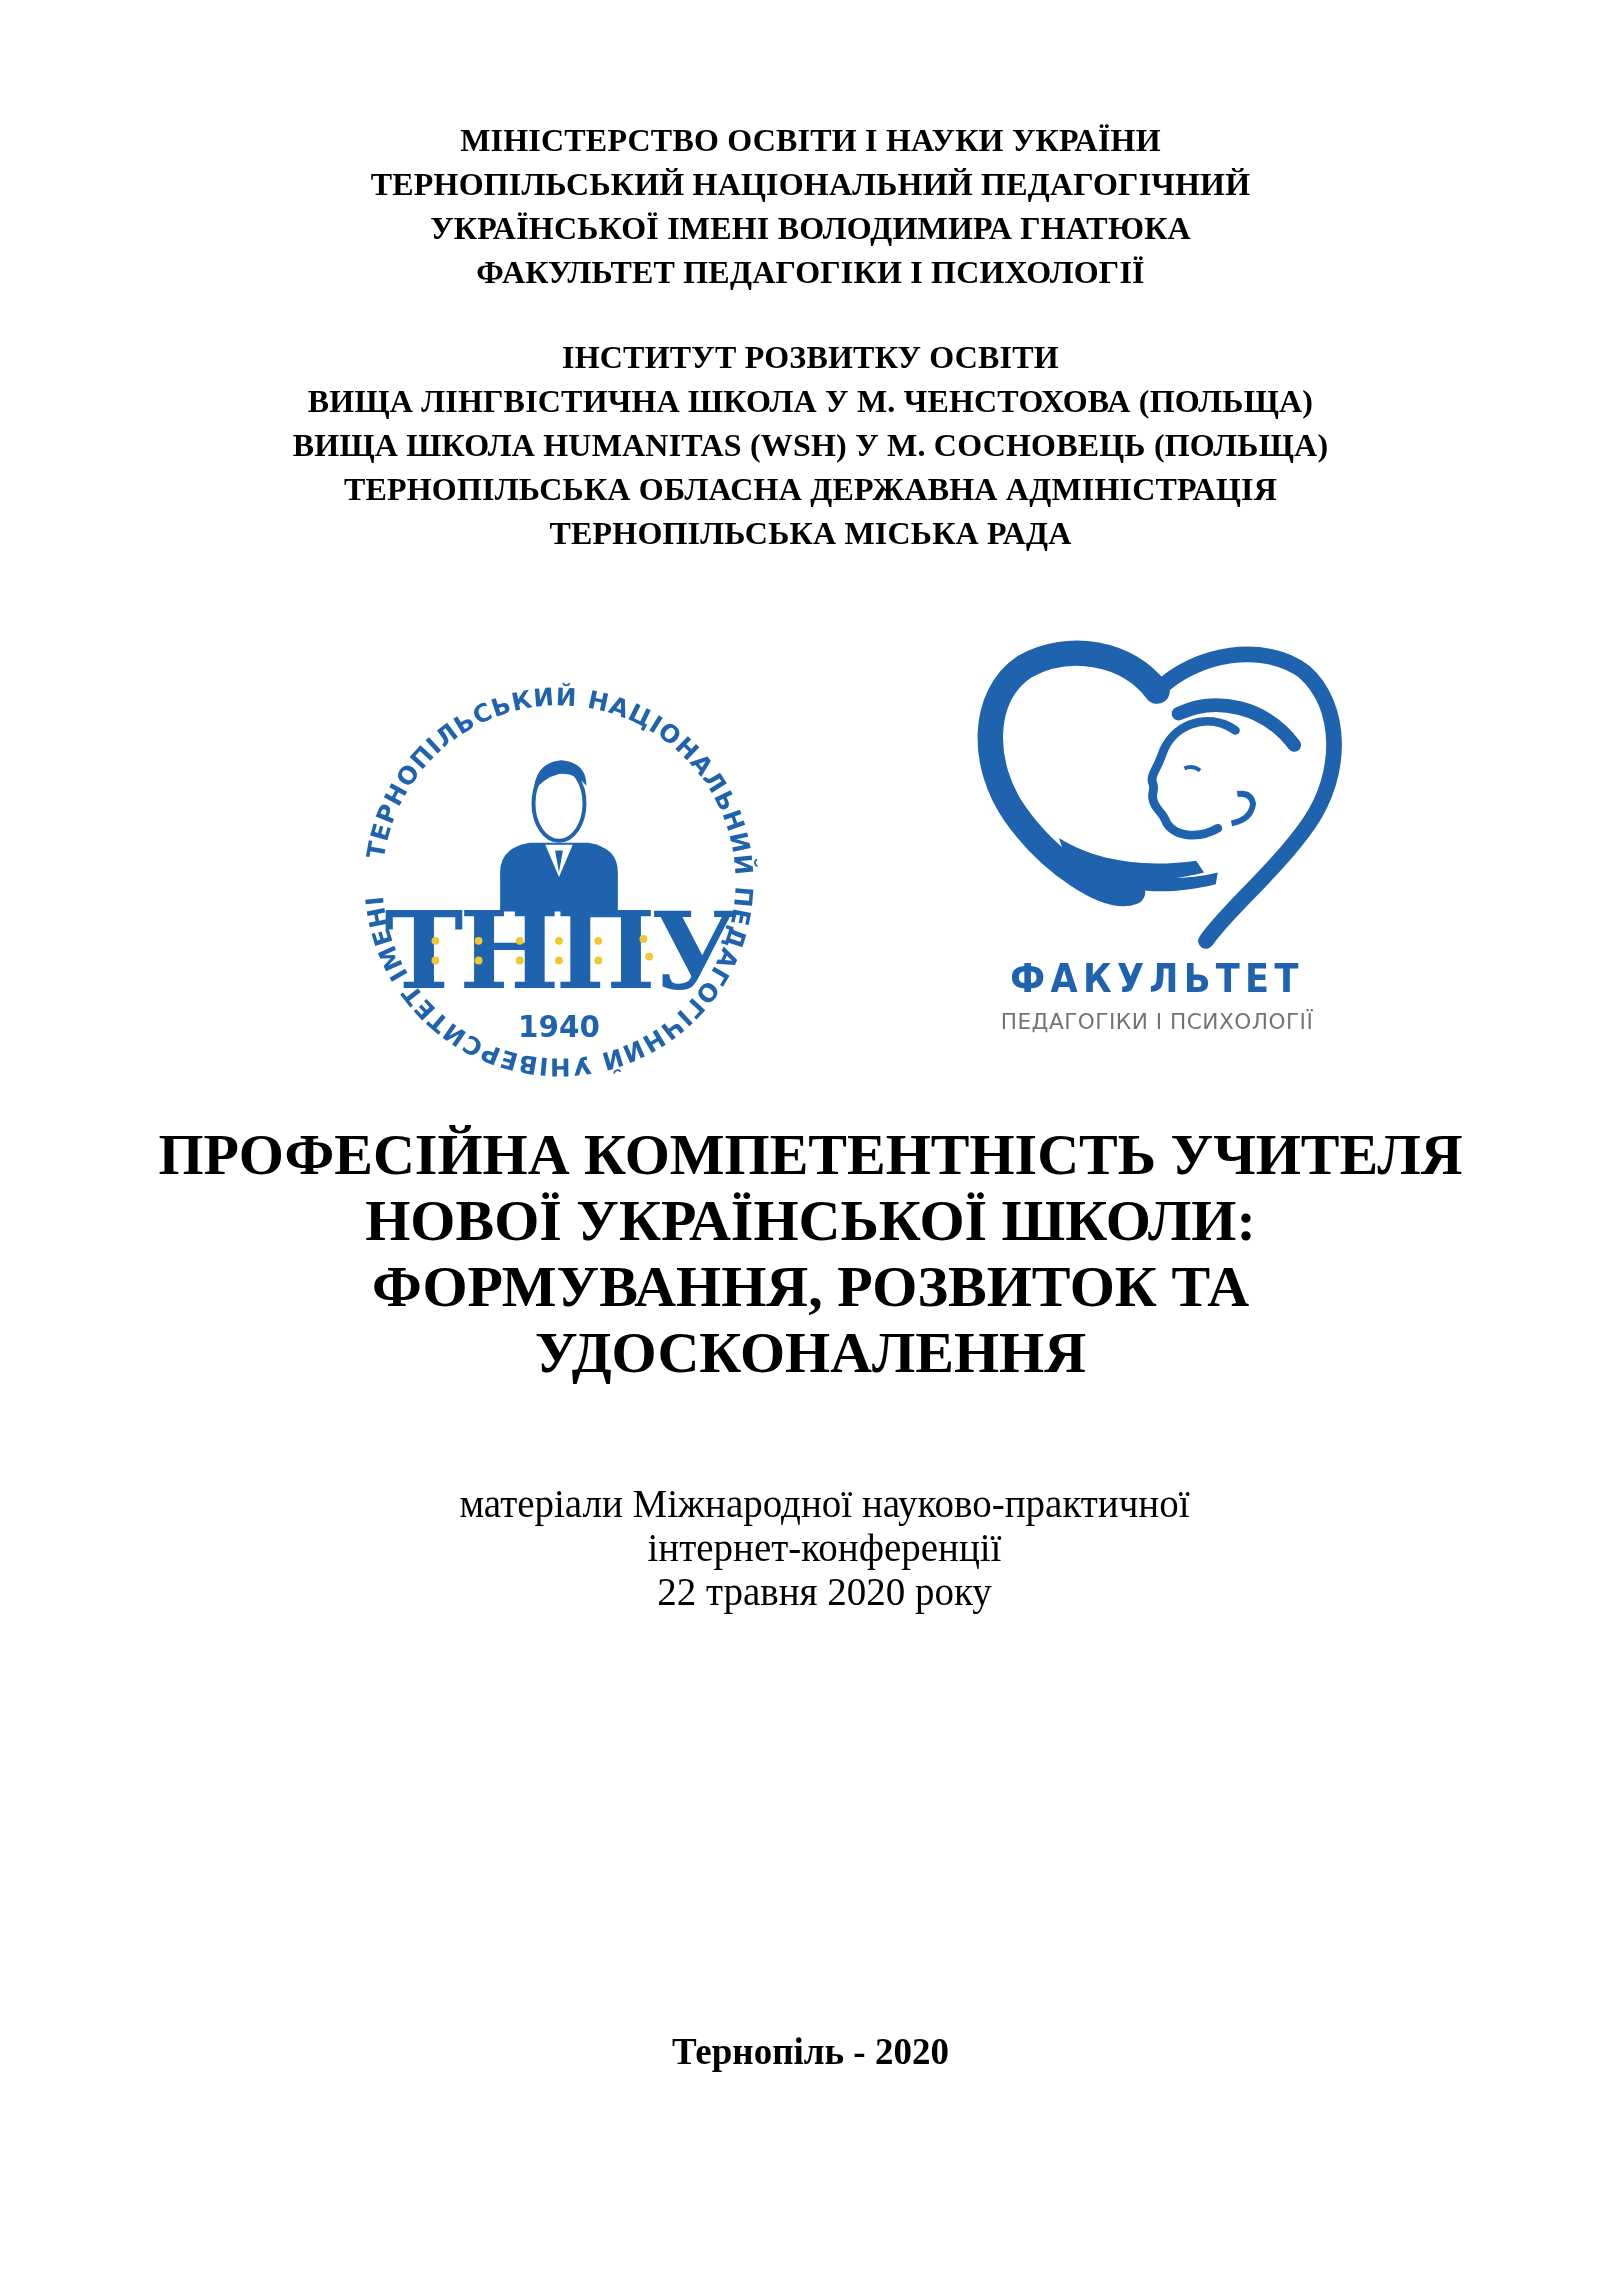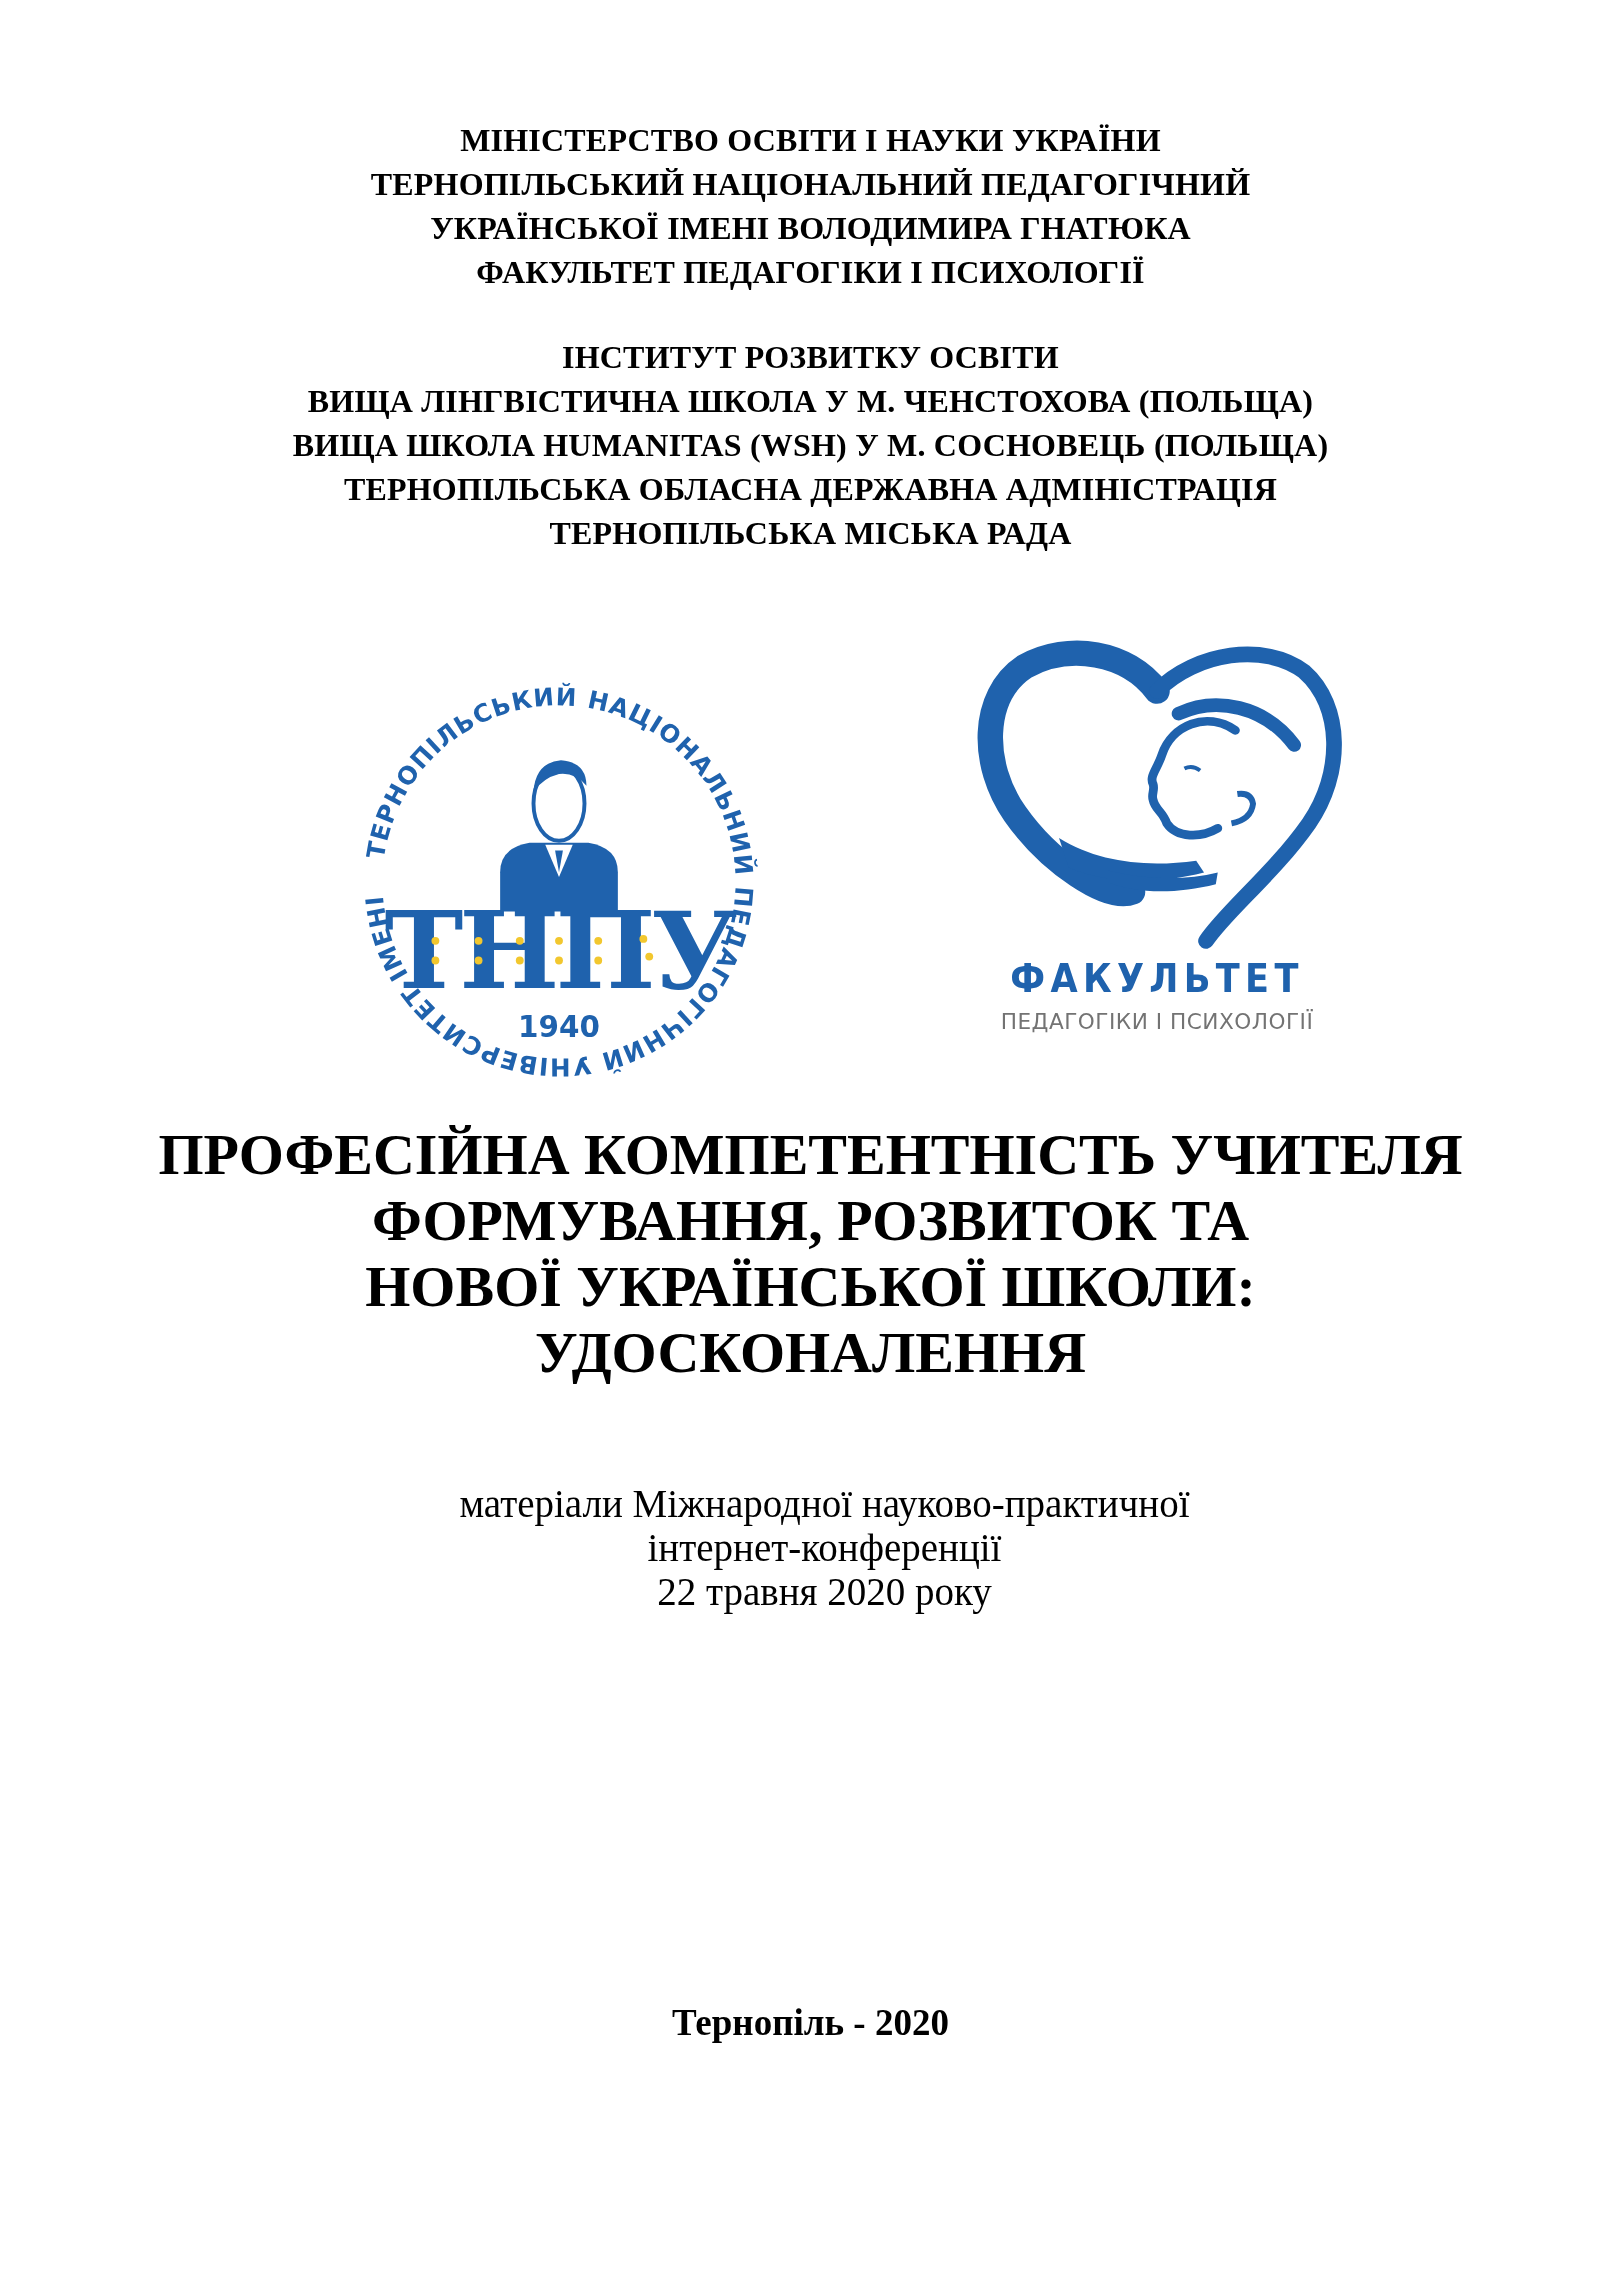--- a/index.html
+++ b/index.html
@@ -7,21 +7,21 @@
          font-family:"Liberation Serif", "DejaVu Serif", serif; color:#000; }
   .block { position:absolute; left:0; width:1621px; text-align:center; }
   .hdr-line { font-weight:bold; font-size:32px; line-height:44px; letter-spacing:0.2px; }
   #hdr1 { top:118px; }
   #hdr2 { top:335px; }
   #title { top:1122px; }
   .title-line { font-weight:bold; font-size:58px; line-height:66px; }
   #subtitle { top:1482px;padding-left:14px; }
   .sub-line { font-size:39px; line-height:44px; }
   #footer { top:2000px; }
-  .foot-line { font-weight:bold; font-size:37px; line-height:45px; }
+  .foot-line { font-weight:bold; font-size:37px; line-height:45px;margin-top:29px; }
 
   .logo { position:absolute; }
   #logo-tnpu { left:353px; top:676px; width:412px; height:412px; }
   #logo-faculty { left:961px; top:637px; width:392px; height:421px; }
   .fac-title { position:absolute; left:0; width:392px; text-align:center;
                font-family:"DejaVu Sans", "Liberation Sans", sans-serif; font-weight:bold;
                color:#1f62ad; font-size:39px; letter-spacing:5.9px; top:319px; transform:scaleX(0.9); }
   .fac-sub { position:absolute; left:0; width:392px; text-align:center;
              font-family:"DejaVu Sans", "Liberation Sans", sans-serif;
              color:#737373; font-size:21.6px; top:372px; letter-spacing:0.5px; }
@@ -95,22 +95,22 @@
     <path d="M222 78 C260 60 310 70 340 110" fill="none" stroke="#1f62ad" stroke-width="14" stroke-linecap="round"></path>
     <path d="M228 134 Q236 130 244 136" fill="none" stroke="#1f62ad" stroke-width="4"></path>
     <path d="M282 160 Q296 158 298 170 Q296 186 276 190" fill="none" stroke="#1f62ad" stroke-width="6"></path>
   </svg>
   <div class="fac-title">ФАКУЛЬТЕТ</div>
   <div class="fac-sub">ПЕДАГОГІКИ І ПСИХОЛОГІЇ</div>
 </div>
 
 <div class="block" id="title">
   <div class="title-line">ПРОФЕСІЙНА КОМПЕТЕНТНІСТЬ УЧИТЕЛЯ</div>
+  <div class="title-line">НОВОЇ УКРАЇНСЬКОЇ ШКОЛИ:</div>
   <div class="title-line">ФОРМУВАННЯ, РОЗВИТОК ТА</div>
-  <div class="title-line">НОВОЇ УКРАЇНСЬКОЇ ШКОЛИ:</div>
   <div class="title-line">УДОСКОНАЛЕННЯ</div>
 </div>
 
 <div class="block" id="subtitle">
   <div class="sub-line">матеріали Міжнародної науково-практичної</div>
   <div class="sub-line">інтернет-конференції</div>
   <div class="sub-line">22 травня 2020 року</div>
 </div>
 
 <div class="block" id="footer">

